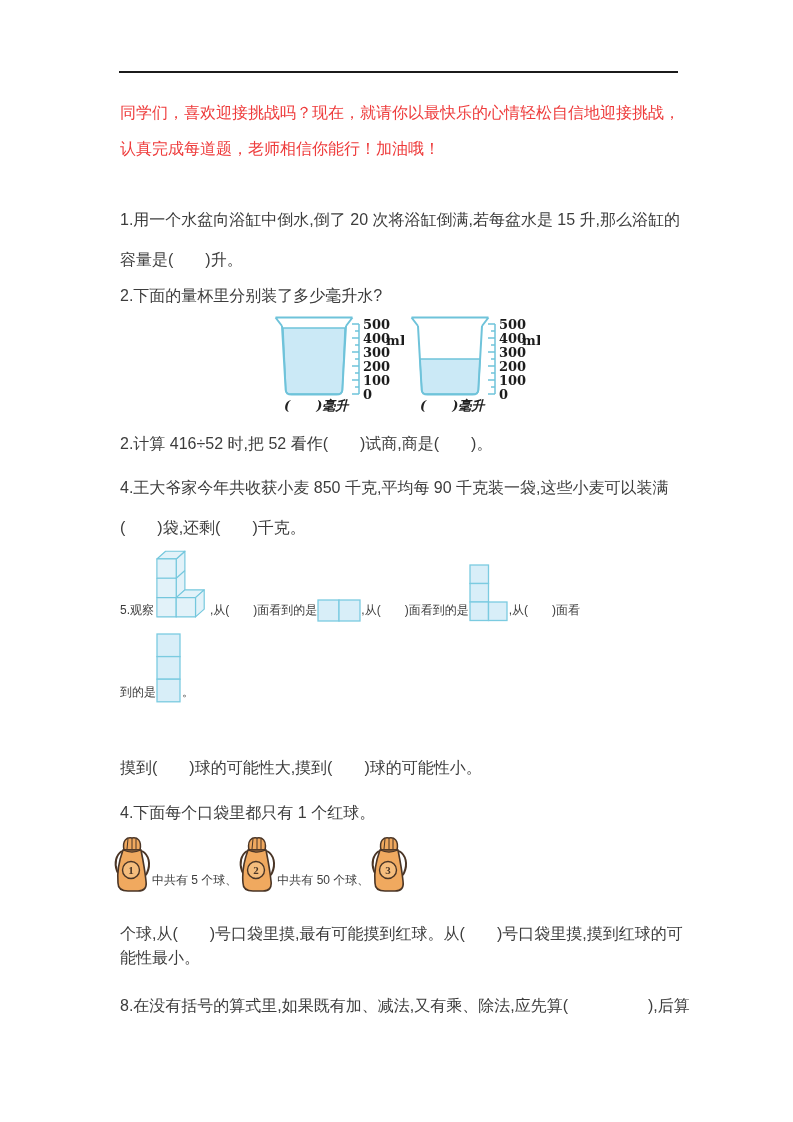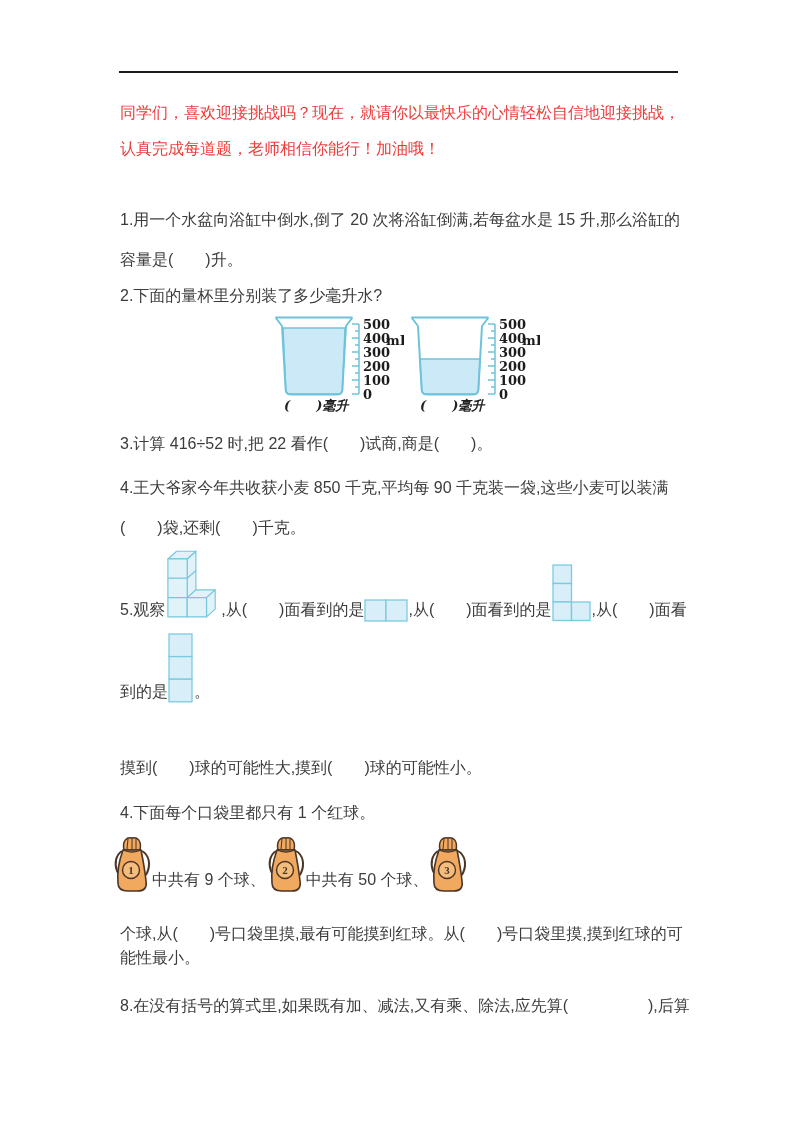--- a/index.html
+++ b/index.html
@@ -3,21 +3,21 @@
 <meta charset="utf-8">
 <style>
   *{margin:0;padding:0;box-sizing:border-box}
   html,body{background:#ffffff}
   .page{position:relative;width:793px;height:1122px;background:#fff;overflow:hidden;
         font-family:"Liberation Sans","DejaVu Sans",sans-serif;color:#3c3c3c}
   .divider{position:absolute;left:119px;top:71px;width:559px;height:2px;background:#1b1b1b}
   .line{position:absolute;left:120px;font-size:16px;line-height:22px;white-space:nowrap}
   .red{color:#ee3b3b}
   .figrow{position:absolute;left:120px;display:flex;align-items:flex-end;white-space:nowrap}
-  .figrow .t{font-size:16px;line-height:24px}
+  .figrow .t{font-size:12px;line-height:24px}
   .bagsrow{left:112px}
   .bagsrow .t{line-height:26px}
   .cup-group{position:absolute}
   .cuplabel{position:absolute;font-family:"DejaVu Serif","Liberation Serif",serif;
             font-style:italic;font-weight:bold;font-size:13px;color:#222;white-space:nowrap}
   svg{display:block}
   .scale-num{font-family:"DejaVu Serif","Liberation Serif",serif;font-weight:bold;font-size:13px;fill:#1c1c1c}
   .bag-num{font-family:"Liberation Serif","DejaVu Serif",serif;font-weight:bold;font-size:11px;fill:#4a3526}
 </style>
 </head>
@@ -82,21 +82,21 @@
         <text class="scale-num" x="91" y="44.5">300</text>
         <text class="scale-num" x="91" y="58.5">200</text>
         <text class="scale-num" x="91" y="72.5">100</text>
         <text class="scale-num" x="91" y="86.5">0</text>
         <text class="scale-num" x="114" y="33">mL</text>
       </g>
     </svg>
   </div>
   <div class="cuplabel" style="left:420px;top:397px">(　　)毫升</div>
 
-  <div class="line" style="top:433px">3.计算 416÷52 时,把 22 看作(　　)试商,商是(　　)。</div>
+  <div class="line" style="top:433px">2.计算 416÷52 时,把 52 看作(　　)试商,商是(　　)。</div>
 
   <div class="line" style="top:477px">4.王大爷家今年共收获小麦 850 千克,平均每 90 千克装一袋,这些小麦可以装满</div>
   <div class="line" style="top:517px">(　　)袋,还剩(　　)千克。</div>
 
   <div class="figrow" style="top:549px;height:73px">
     <span class="t">5.观察</span>
     <svg width="56" height="73" viewBox="0 0 58 73">
       <g fill="#e2f2f9" stroke="#74c7dd" stroke-width="1.2" stroke-linejoin="round">
         <polygon points="23,9 32,1 32,41 23,49"></polygon>
         <polygon points="3,9 23,9 32,1 12,1"></polygon>
@@ -150,21 +150,21 @@
         <path d="M10,16 C4,20 2,28 5,36 C6,39 8,40 9,38"></path>
         <path d="M30,16 C37,20 39,29 35,38 C34,41 31,42 30,40"></path>
       </g>
       <path d="M12,15 C10,5 15,2 20,3 C25,2 30,5 28,15 Z" fill="#f0a95f" stroke="#4a3526" stroke-width="1.5"></path>
       <path d="M16,4 L15,14 M20,3 L20,14 M24,4 L24,14" stroke="#4a3526" stroke-width="1" fill="none"></path>
       <path d="M11,15 C7,26 5,38 6,48 C6,54 10,56 16,56 L26,56 C32,56 35,53 34,46 C33,36 31,25 29,15 Z" fill="#f0a95f" stroke="#4a3526" stroke-width="1.6"></path>
       <path d="M11,15 Q20,19 29,15" stroke="#4a3526" stroke-width="1.3" fill="none"></path>
       <circle cx="19" cy="35" r="8.5" fill="#f5bd7d" stroke="#4a3526" stroke-width="1.4"></circle>
       <text class="bag-num" x="19" y="39" text-anchor="middle">1</text>
     </svg>
-    <span class="t">中共有 9 个球、</span>
+    <span class="t">中共有 5 个球、</span>
     <svg width="40" height="58" viewBox="0 0 40 58">
       <g stroke="#4a3526" fill="none" stroke-width="2">
         <path d="M10,16 C4,20 2,28 5,36 C6,39 8,40 9,38"></path>
         <path d="M30,16 C37,20 39,29 35,38 C34,41 31,42 30,40"></path>
       </g>
       <path d="M12,15 C10,5 15,2 20,3 C25,2 30,5 28,15 Z" fill="#f0a95f" stroke="#4a3526" stroke-width="1.5"></path>
       <path d="M16,4 L15,14 M20,3 L20,14 M24,4 L24,14" stroke="#4a3526" stroke-width="1" fill="none"></path>
       <path d="M11,15 C7,26 5,38 6,48 C6,54 10,56 16,56 L26,56 C32,56 35,53 34,46 C33,36 31,25 29,15 Z" fill="#f0a95f" stroke="#4a3526" stroke-width="1.6"></path>
       <path d="M11,15 Q20,19 29,15" stroke="#4a3526" stroke-width="1.3" fill="none"></path>
       <circle cx="19" cy="35" r="8.5" fill="#f5bd7d" stroke="#4a3526" stroke-width="1.4"></circle>

